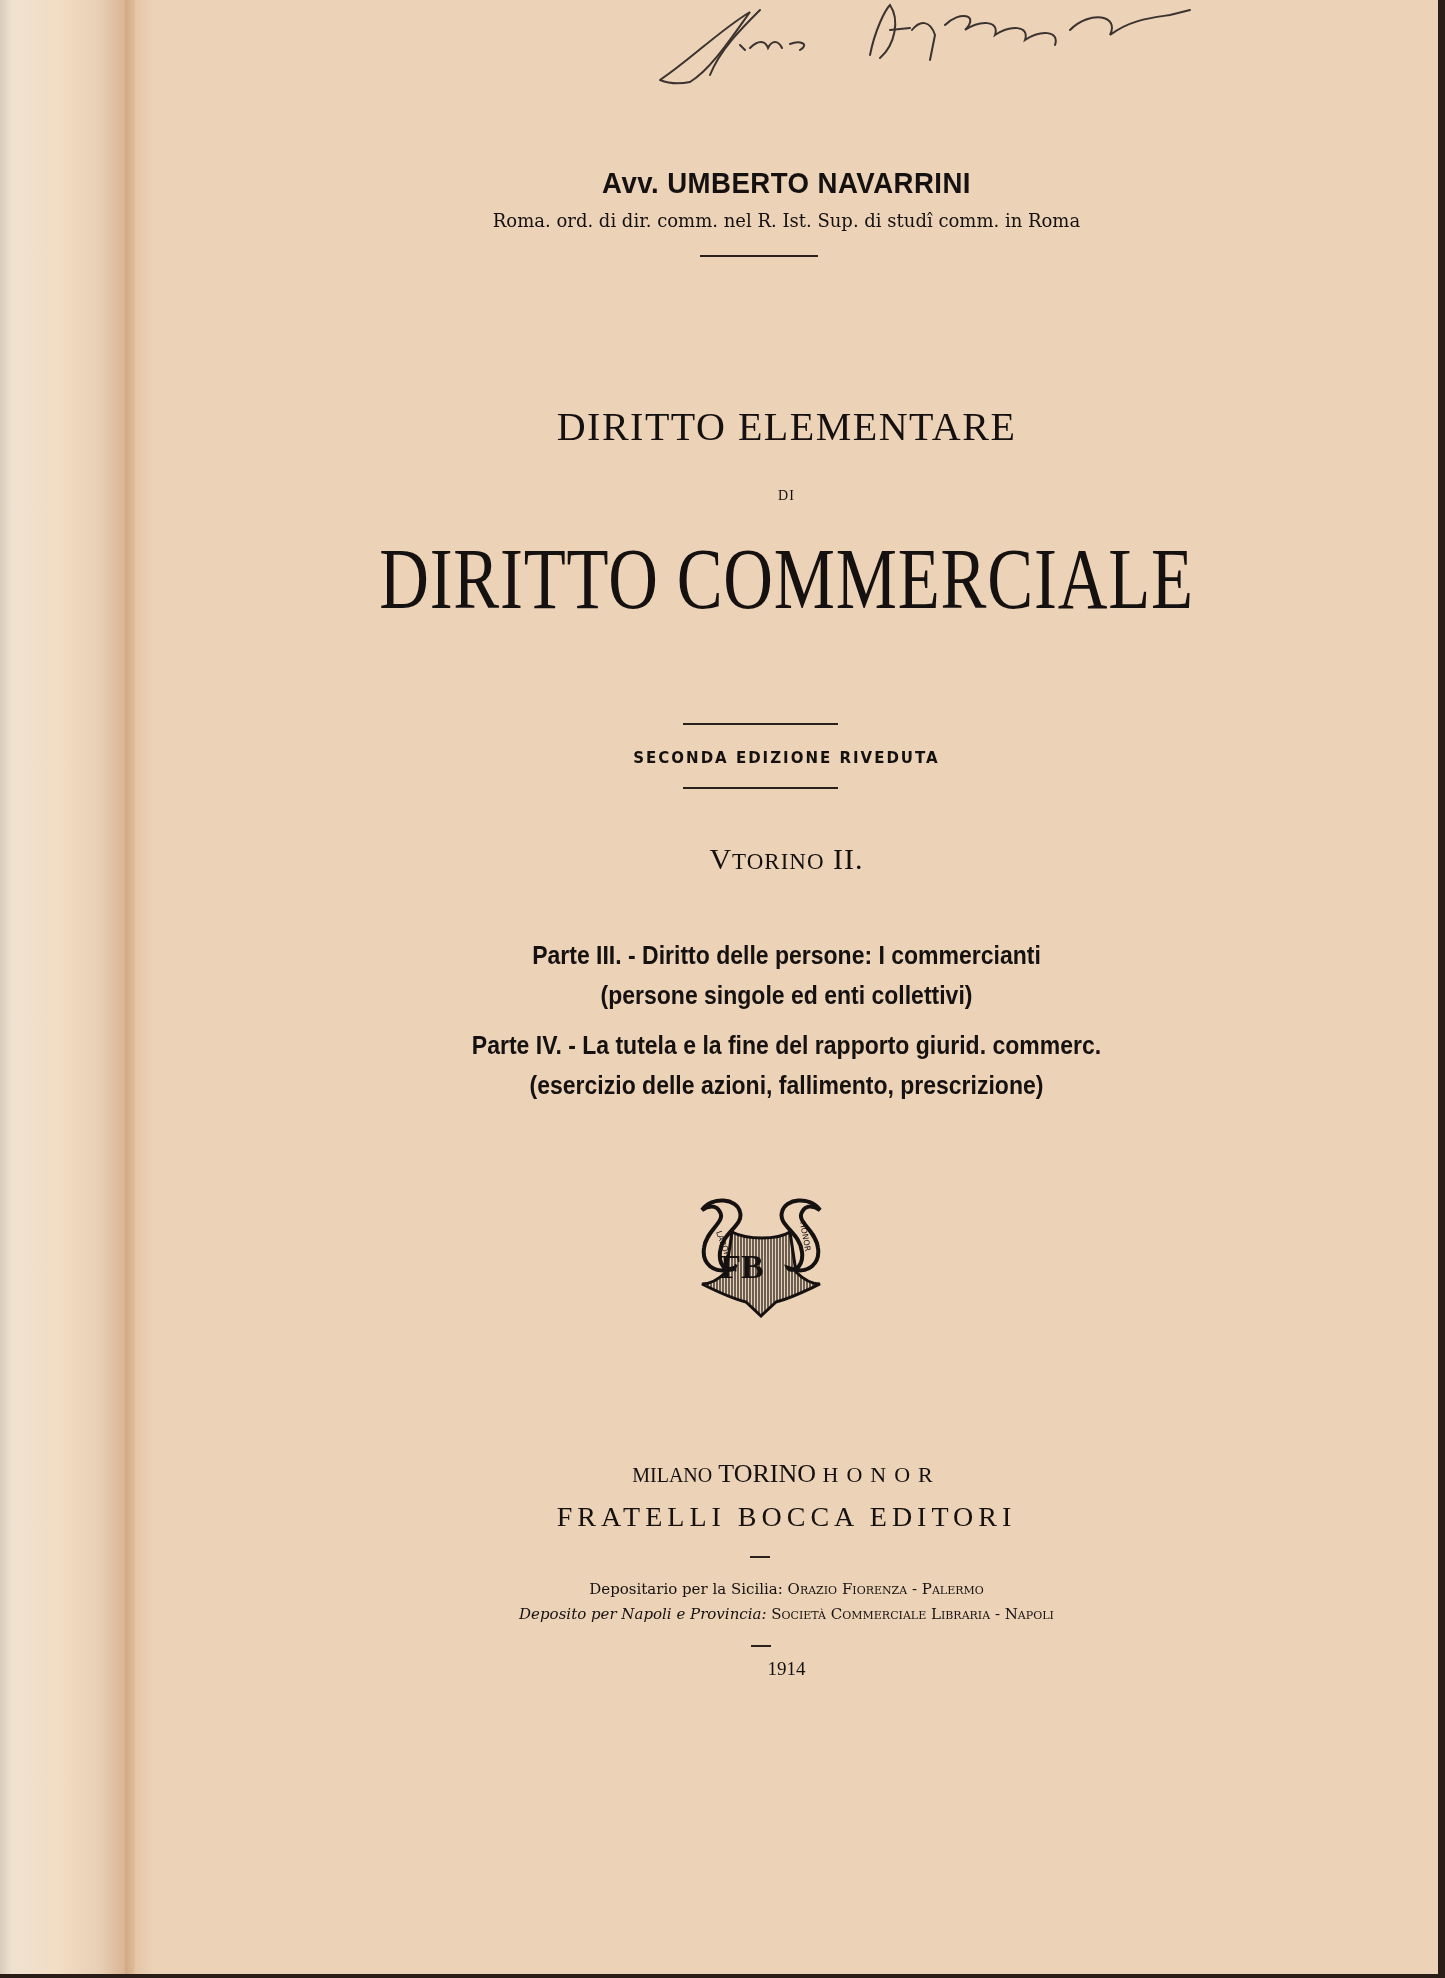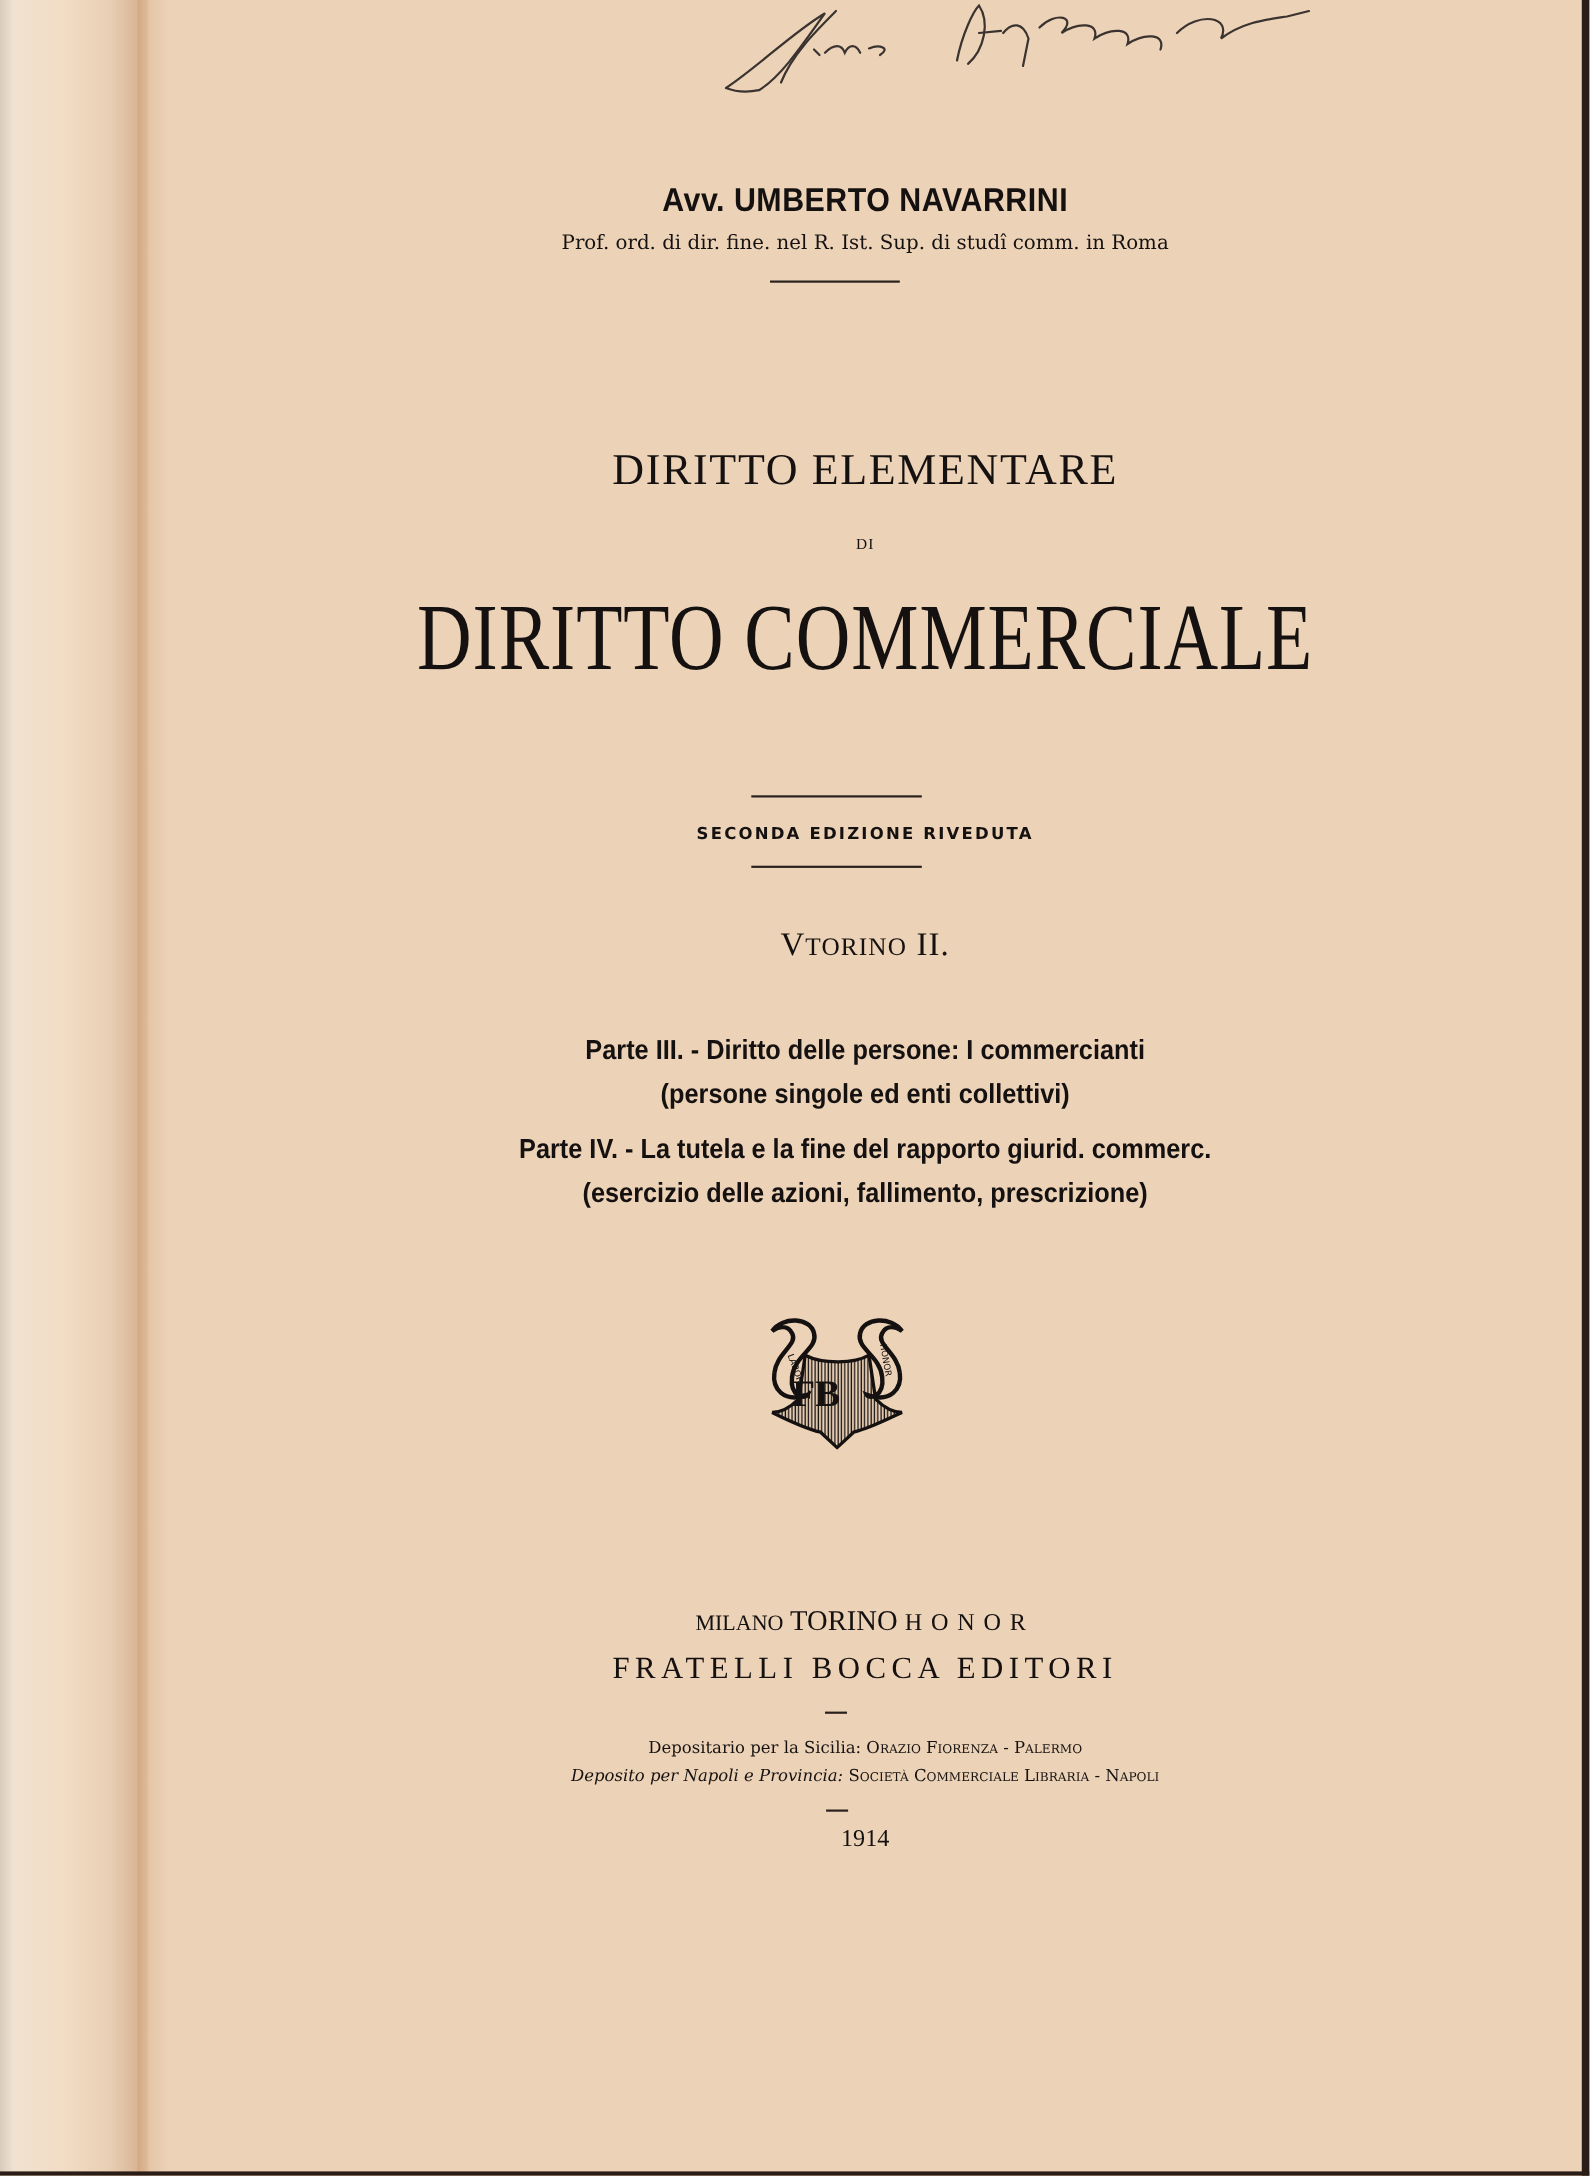--- a/index.html
+++ b/index.html
@@ -66,21 +66,21 @@
   .cities { top:1459px; font-family:"Liberation Serif", serif; font-size:26px; }
   .cities .small { font-size:20px; }
   .cities .wide { letter-spacing:8px; font-size:22px; }
   .publisher {
     top:1501px; font-family:"Liberation Serif", serif; font-size:28px; letter-spacing:5px;
   }
   .depot-1 { top:1580px; font-family:"DejaVu Serif", serif; font-size:15px; }
   .depot-2 { top:1605px; font-family:"DejaVu Serif", serif; font-size:15px; }
   .depot-2 .it { font-style:italic; }
   .sc-small { font-variant:small-caps; }
-  .year { top:1658px; font-family:"Liberation Serif", serif; font-size:22px; }
+  .year { top:1658px; font-family:"Liberation Serif", serif; font-size:19px; }
 </style>
 </head>
 <body>
 
 <div class="binding"></div>
 <div class="page"></div>
 <div class="gutter-shadow"></div>
 <div class="right-edge"></div>
 <div class="bottom-edge"></div>
 
@@ -89,21 +89,21 @@
     <path d="M10 80 C 40 60, 70 30, 100 12 C 80 40, 60 70, 40 82 C 30 84, 20 84, 10 80"></path>
     <path d="M60 75 C 70 50, 90 30, 110 10"></path>
     <path d="M90 45 L 95 50 M100 48 C 108 40, 115 40, 118 48 C 122 40, 128 40, 132 48 M140 44 C 150 40, 160 44, 150 50"></path>
     <path d="M220 55 C 225 30, 235 10, 240 5 C 250 20, 245 45, 230 58"></path>
     <path d="M240 30 L 260 28 M262 30 C 270 20, 280 20, 285 35 L 280 60 M295 25 C 310 10, 330 15, 315 30 C 330 20, 350 20, 345 35 C 360 25, 380 25, 375 40 C 390 30, 410 30, 405 45"></path>
     <path d="M420 30 C 440 10, 470 15, 460 35 C 480 20, 500 18, 520 15 L 540 10"></path>
   </g>
 </svg>
 
 <div class="center author">Avv. UMBERTO NAVARRINI</div>
-<div class="center author-affil">Prof. ord. di dir. fine. nel R. Ist. Sup. di studî comm. in Roma</div>
+<div class="center author-affil">Roma. ord. di dir. comm. nel R. Ist. Sup. di studî comm. in Roma</div>
 <div class="rule" style="left:700px; top:255px; width:118px;"></div>
 
 <div class="center title-1">DIRITTO ELEMENTARE</div>
 <div class="center title-di">DI</div>
 <div class="center title-main">DIRITTO COMMERCIALE</div>
 
 <div class="rule" style="left:683px; top:723px; width:155px;"></div>
 <div class="center edition">SECONDA EDIZIONE RIVEDUTA</div>
 <div class="rule" style="left:683px; top:787px; width:155px;"></div>
 

